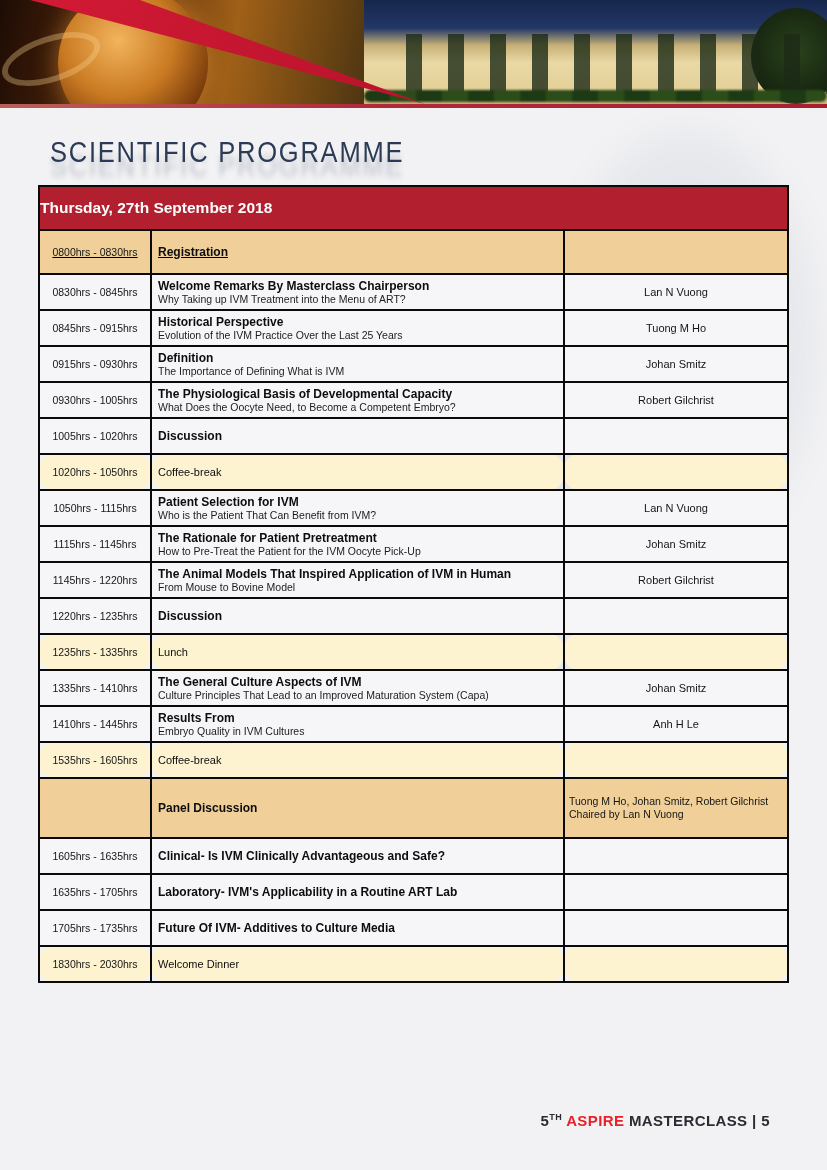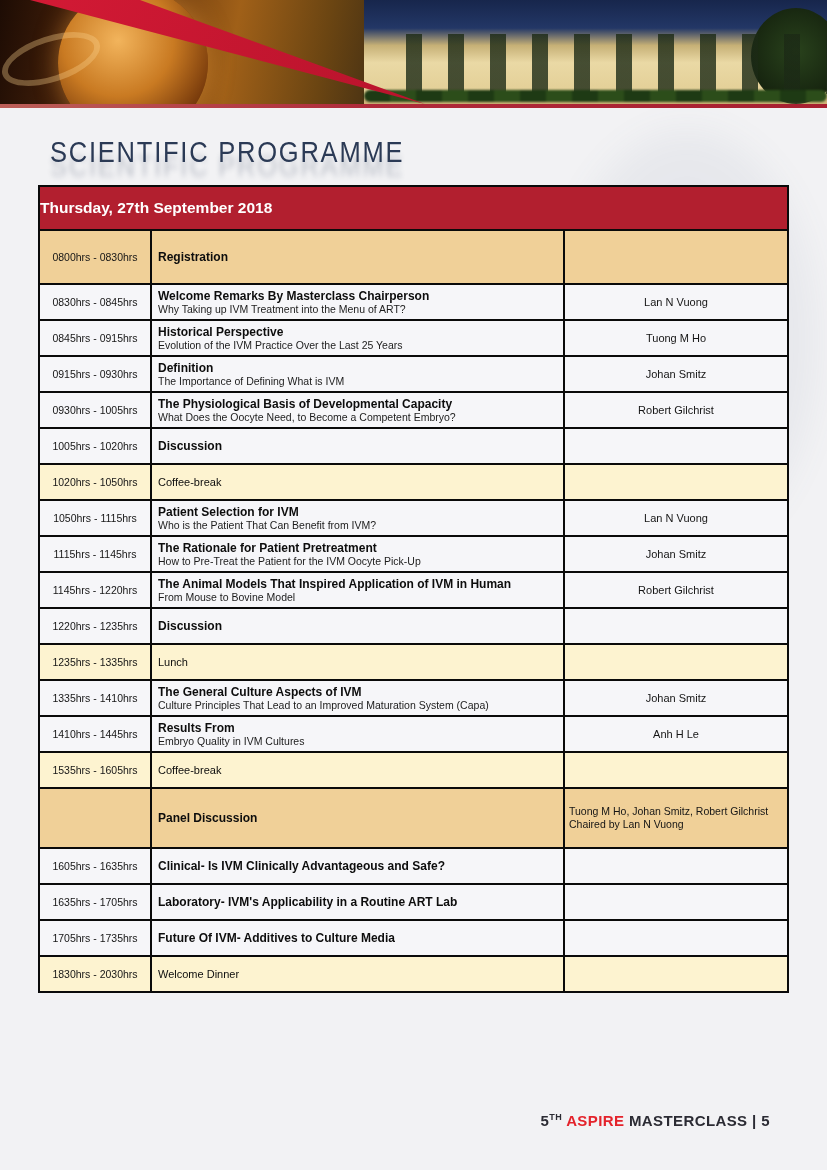--- a/index.html
+++ b/index.html
@@ -46,22 +46,22 @@
     table-layout:fixed;}
   table.schedule col.c-time{width:112px;}
   table.schedule col.c-session{width:413px;}
   table.schedule col.c-speaker{width:224px;}
   table.schedule td{border:2px solid #0a0a0a;padding:2px 6px;vertical-align:middle;}
   tr.day-row td{background:var(--header-red,#b21f2f);color:#fff;font-weight:bold;
     font-size:15.5px;height:38px;padding-left:0;border:2.5px solid #0a0a0a;}
   tr.sched-row{height:36px;}
   tr.bg-plain td{background:#f6f6f9;}
   tr.bg-tan td{background:var(--tan,#f0d098);}
-  tr.bg-cream td{background:var(--cream,#fdf3d0);}
-  tr.bg-tan.first-row{height:54px;}
+  tr.bg-cream td{background:var(--cream,#fdf3d0);border-radius:15px;}
+  tr.bg-tan.first-row{height:44px;text-decoration:underline;}
   td.time-cell{text-align:center;font-size:10.5px;color:#151515;}
   td.session-cell{padding-left:12px;}
   .session-title{font-size:12px;font-weight:bold;color:#0d0d0d;line-height:14px;}
   .session-title.regular{font-weight:normal;font-size:11px;}
   .session-subtitle{font-size:10.5px;color:#1c1c1c;line-height:13px;}
   td.speaker-cell{text-align:center;font-size:11px;color:#151515;}
   td.speaker-cell.left{text-align:left;font-size:10.5px;line-height:13px;padding:16px 4px;}
 
   
   .footer{position:absolute;right:57px;top:1112px;font-size:15px;font-weight:bold;

